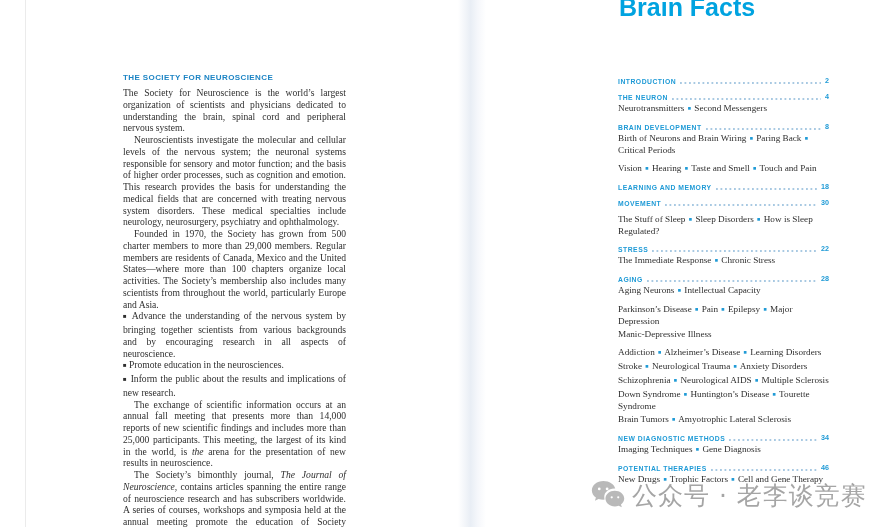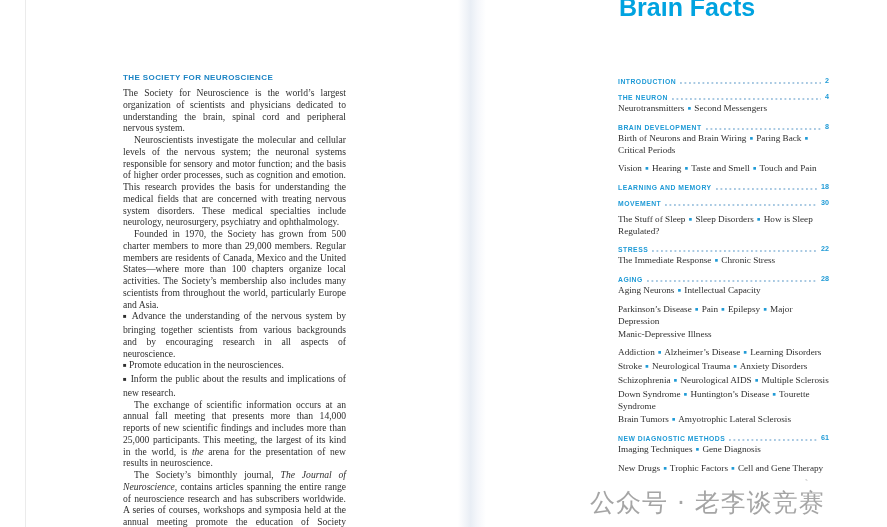--- a/index.html
+++ b/index.html
@@ -49,21 +49,21 @@
     font-size:7.2px; color:#1e9ad6; white-space:nowrap;
   }
   .toc-sub {
     font-size:9.2px; line-height:11px; color:#2f2f2f; margin-top:2px;
   }
   .toc-sub .subsq { color:#1e9ad6; font-size:5.5px; position:relative; top:-1.5px; padding:0 1px; }
 
   
   .watermark {
     position:absolute; left:590px; top:479px; height:40px;
-    display:flex; align-items:flex-end; gap:5px; z-index:5; pointer-events:none;flex-direction:column;
+    display:flex; align-items:flex-start; gap:5px; z-index:5; pointer-events:none;
   }
   .wm-icon { width:37px; height:32px; opacity:.62; }
   .wm-text {
     font-family:"DejaVu Sans", sans-serif; font-size:25px; letter-spacing:1px;
     color:rgba(140,140,140,.78); white-space:nowrap;
   }
 </style>
 </head>
 <body>
 
@@ -154,25 +154,30 @@
       <div class="toc-sub">Addiction <span class="subsq">■</span> Alzheimer’s Disease <span class="subsq">■</span> Learning Disorders</div>
       <div class="toc-sub">Stroke <span class="subsq">■</span> Neurological Trauma <span class="subsq">■</span> Anxiety Disorders</div>
       <div class="toc-sub">Schizophrenia <span class="subsq">■</span> Neurological AIDS <span class="subsq">■</span> Multiple Sclerosis</div>
       <div class="toc-sub">Down Syndrome <span class="subsq">■</span> Huntington’s Disease <span class="subsq">■</span> Tourette Syndrome</div>
       <div class="toc-sub">Brain Tumors <span class="subsq">■</span> Amyotrophic Lateral Sclerosis</div>
     </div>
     <div class="toc-entry">
       <div class="toc-row">
         <span class="toc-label">NEW DIAGNOSTIC METHODS</span>
         <span class="toc-leader"></span>
-        <span class="toc-page">61</span>
+        <span class="toc-page">34</span>
       </div>
       <div class="toc-sub">Imaging Techniques <span class="subsq">■</span> Gene Diagnosis</div>
     </div>
     <div class="toc-entry">
+      <div class="toc-row">
+        <span class="toc-label">POTENTIAL THERAPIES</span>
+        <span class="toc-leader"></span>
+        <span class="toc-page">46</span>
+      </div>
       <div class="toc-sub">New Drugs <span class="subsq">■</span> Trophic Factors <span class="subsq">■</span> Cell and Gene Therapy</div>
     </div>
   </div>
 
 <div class="watermark">
   <svg class="wm-icon" viewBox="0 0 40 34" xmlns="http://www.w3.org/2000/svg">
     <g fill="#8f8f8f">
       <path d="M14.5 2C7.6 2 2 6.5 2 12.1c0 3.1 1.7 5.9 4.4 7.7l-1.1 3.5 3.9-2c1.6.5 3.4.8 5.3.8.5 0 .9 0 1.4-.1-.3-.9-.5-1.9-.5-2.9 0-5 4.8-9 10.7-9 .4 0 .8 0 1.2.1C26.2 5.6 20.9 2 14.5 2z"></path>
       <path d="M26.8 12.3c-5.6 0-10.1 3.8-10.1 8.5s4.5 8.5 10.1 8.5c1.5 0 2.9-.3 4.2-.8l3.4 1.7-.9-3c2.1-1.5 3.5-3.8 3.5-6.4 0-4.7-4.6-8.5-10.2-8.5z"></path>
     </g>

